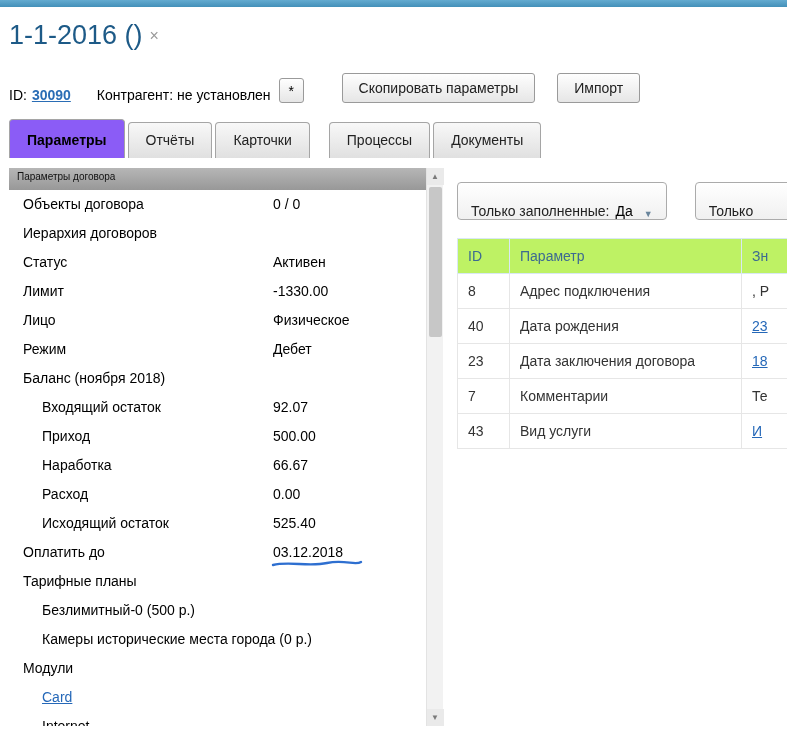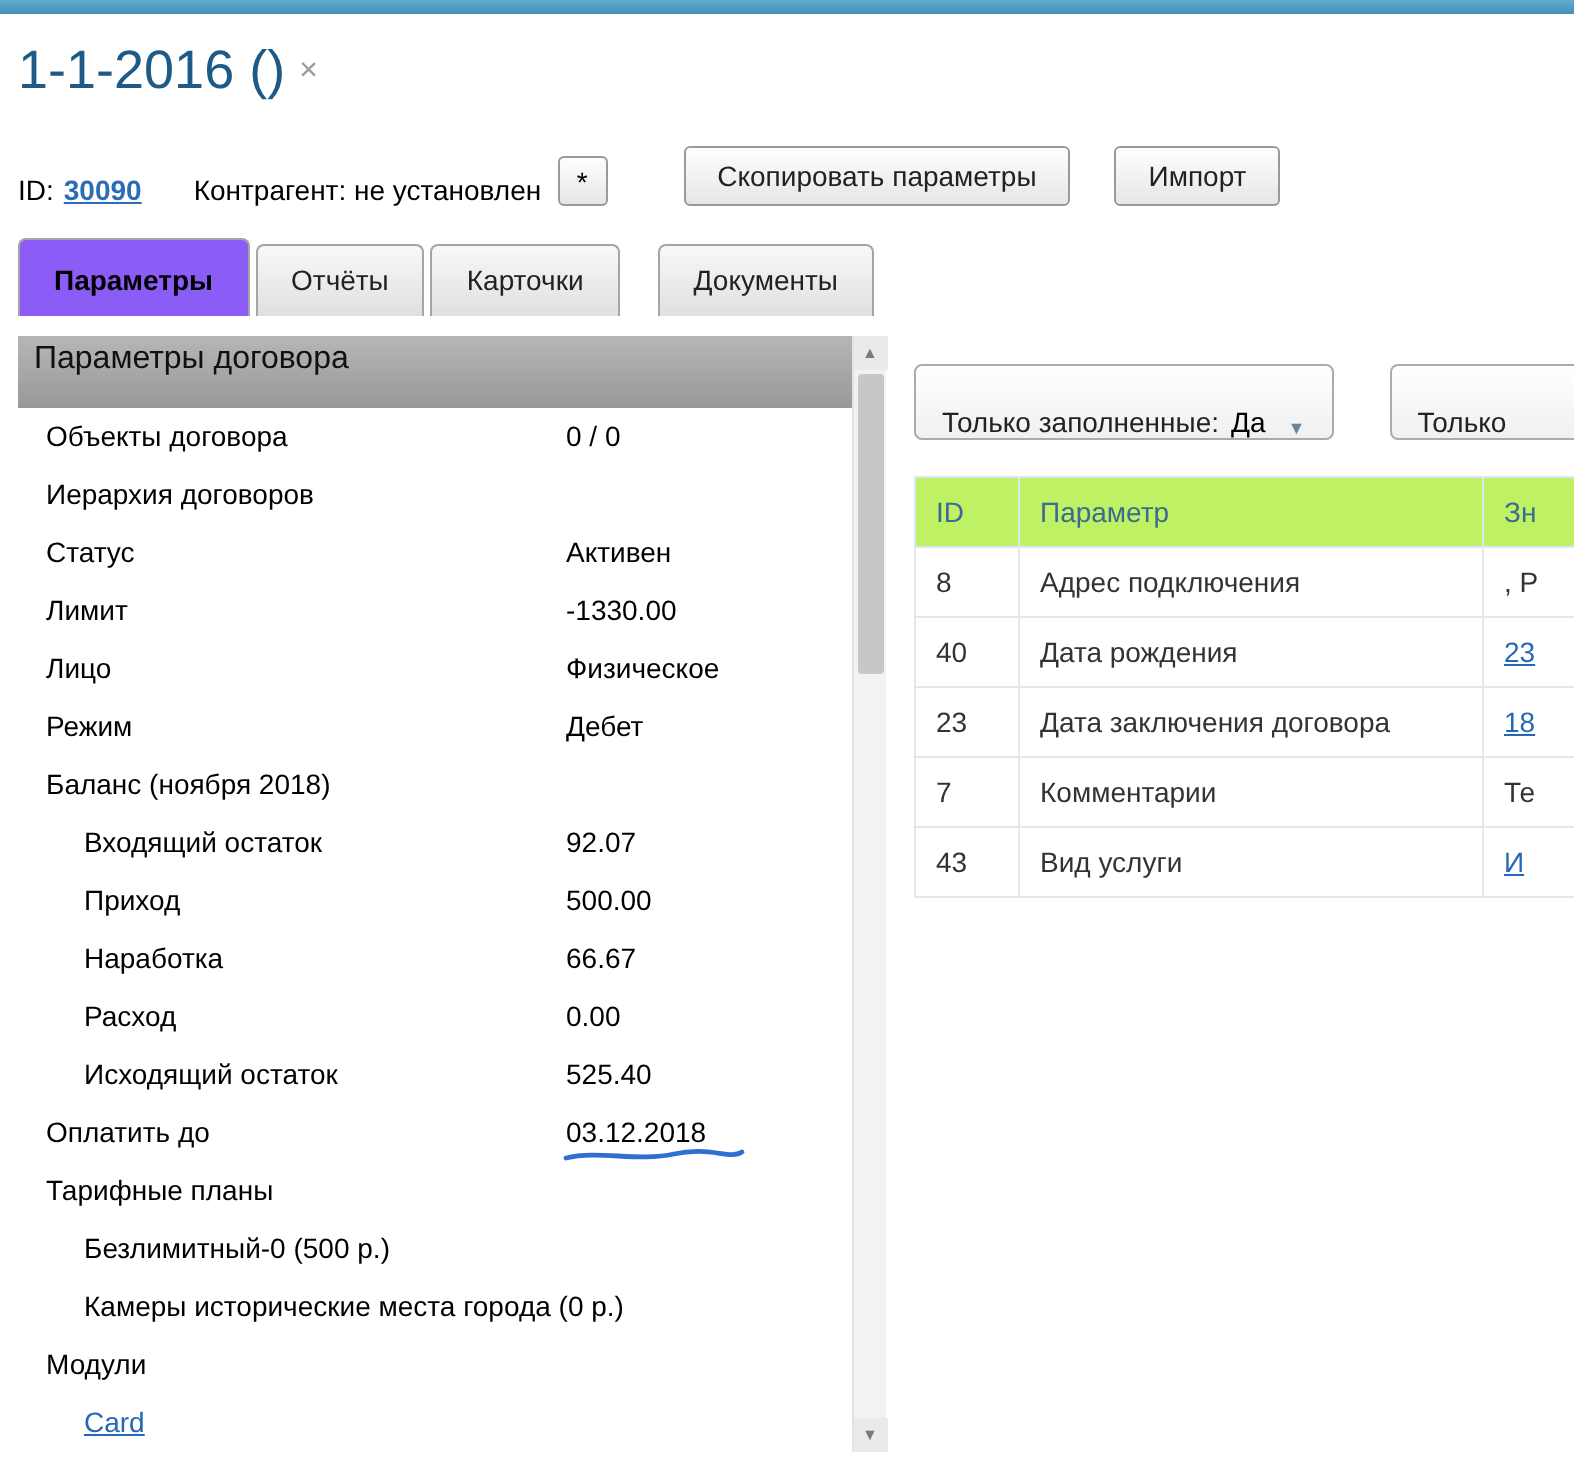--- a/index.html
+++ b/index.html
@@ -18,25 +18,25 @@
     background:linear-gradient(180deg,#fefefe,#e6e6e6);font:14px "Liberation Sans",sans-serif;cursor:pointer;color:#222}
   .copy-btn{margin-left:38px}
   .import-btn{margin-left:22px}
   .tabs{display:flex;align-items:flex-end;margin:16px 0 0 9px;height:39px}
   .tab{padding:9px 17px 0 17px;border:1px solid #a5a5a5;border-bottom:none;border-radius:4px 4px 0 0;
     background:linear-gradient(180deg,#f8f8f8,#e0e0e0);margin-right:3px;cursor:pointer;height:36px;color:#222}
   .tab.active{background:#8b5cf6;font-weight:700;height:39px;padding-top:12px;color:#000}
   .tab-gap{width:16px}
   .content{display:flex;margin-top:10px;height:558px}
   .left-panel{width:417px;margin-left:9px;overflow:hidden}
-  .panel-header{height:36px;background:linear-gradient(180deg,#b6b6b6,#989898);padding:3px 0 0 8px;font-size:16px;color:#111}
+  .panel-header{height:22px;background:linear-gradient(180deg,#b6b6b6,#989898);padding:3px 0 0 8px;font-size:10px;color:#111}
   .lp-row{position:relative;height:29px;line-height:29px}
   .lp-label{padding-left:14px;display:inline-block}
   .ind1 .lp-label{padding-left:33px}
-  .lp-value{position:absolute;left:274px;top:0}
+  .lp-value{position:absolute;left:264px;top:0}
   .link{color:#2568b8;text-decoration:underline;cursor:pointer}
   .annotated{display:inline-block}
   .squiggle{position:absolute;left:-2px;top:21px}
   .scrollbar{width:17px;background:#f2f2f2;display:flex;flex-direction:column;align-items:center;border-left:1px solid #e3e3e3}
   .sb-btn{width:17px;height:17px;color:#7a7a7a;font-size:8px;text-align:center;line-height:17px;cursor:pointer;background:#eaeaea}
   .sb-thumb{width:13px;height:150px;background:#c7c7c7;border-radius:2px;margin-top:2px;cursor:pointer}
   .sb-spacer{flex:1}
   .right-panel{flex:1;padding:14px 0 0 14px;overflow:hidden}
   .filters{display:flex;white-space:nowrap}
   .dropdown{display:inline-flex;align-items:flex-end;height:38px;padding:0 13px;border:1px solid #ababab;border-radius:4px;
@@ -66,20 +66,21 @@
   <button class="mini-btn">*</button>
   <button class="btn copy-btn">Скопировать параметры</button>
   <button class="btn import-btn">Импорт</button>
 </div>
 
 <div class="tabs">
   <div class="tab active">Параметры</div>
   <div class="tab">Отчёты</div>
   <div class="tab">Карточки</div>
   <div class="tab-gap"></div>
+  <div class="tab">Процессы</div>
   <div class="tab">Документы</div>
 </div>
 
 <div class="content">
 
   <div class="left-panel">
     <div class="panel-header">Параметры договора</div>
 
     <div class="lp-row">
       <span class="lp-label">Объекты договора</span>

